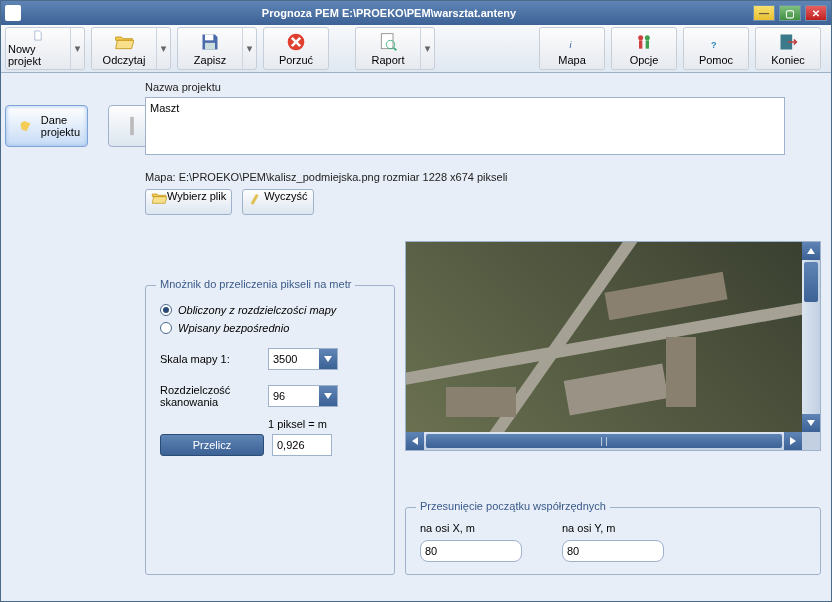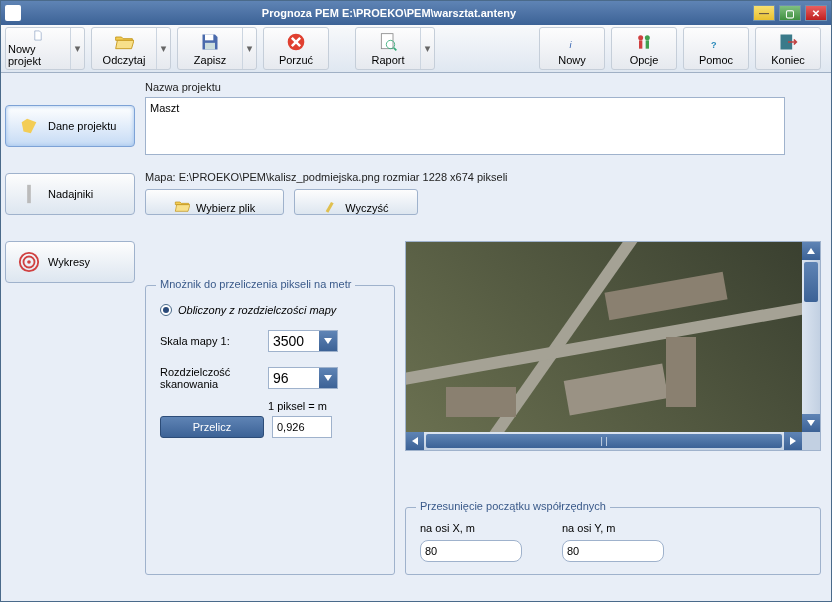--- a/index.html
+++ b/index.html
@@ -15,44 +15,44 @@
 .close-btn { background: linear-gradient(#e86060,#c02020); color: #fff; }
 
 .toolbar { height: 48px; background: linear-gradient(to bottom, #f8f9fb, #dfe7f1); border-bottom: 1px solid #a0b0c5; display: flex; align-items: stretch; padding: 2px 4px; }
 .tool-group { display: flex; border: 1px solid #c5ced9; border-radius: 3px; margin-right: 6px; background: linear-gradient(to bottom,#fdfdfd,#e6e9ef); }
 .tool-btn { width: 64px; display: flex; flex-direction: column; align-items: center; justify-content: center; cursor: pointer; padding: 2px; }
 .tool-btn .ico { width: 20px; height: 20px; margin-bottom: 2px; }
 .tool-drop { width: 14px; display:flex; align-items:center; justify-content:center; border-left:1px solid #ccd5e0; cursor:pointer; color:#666; }
 .spacer-flex { flex: 1; }
 
 .body-area { flex: 1; display: flex; padding: 8px 10px 10px 4px; gap: 10px; overflow:hidden; }
-.sidebar { width: 130px; display: flex; flex-direction: column; gap: 26px; padding-top: 24px; }
+.sidebar { width: 130px; display: flex; gap: 20px; padding-top: 24px; }
 .side-btn { height: 42px; border: 1px solid #9fb2cc; border-radius: 4px; background: linear-gradient(to bottom,#fdfdfd,#dde6f0); display:flex; align-items:center; gap:8px; padding-left:12px; cursor:pointer; }
 .side-btn.active { background: linear-gradient(to bottom,#ffffff,#c6dbf5); border-color:#7da2d6; box-shadow: inset 0 0 4px #9cc0ea; }
 .side-ico { width:22px; height:22px; }
 
 .content { flex:1; display:flex; flex-direction:column; overflow:auto; }
 .label-row { margin-bottom:4px; color:#222; }
 .project-name { width: 640px; height: 58px; border:1px solid #9fb2cc; background:#fff; padding:4px; resize:none; }
 .map-label { margin-top: 16px; margin-bottom:6px; color:#222; }
 .btn-row { display:flex; gap:10px; }
-.small-btn { height:26px; padding: 0 28px; border:1px solid #9fb2cc; border-radius:3px; background: linear-gradient(to bottom,#fdfdfd,#dde6f0); display:flex; align-items:flex-end; gap:6px; cursor:pointer; }
+.small-btn { height:26px; padding: 0 5px; border:1px solid #9fb2cc; border-radius:3px; background: linear-gradient(to bottom,#fdfdfd,#dde6f0); display:flex; align-items:flex-start; cursor:pointer; }
 .small-ico { width:16px; height:16px; }
 
 .bottom-split { display:flex; gap:10px; margin-top:26px; }
 .groupbox { border:1px solid #9fb2cc; border-radius:3px; padding:12px 14px 10px 14px; position:relative;margin-top:44px; }
 .groupbox .legend { position:absolute; top:-8px; left:10px; background:#e8eef7; padding:0 4px; color:#3a5a8a; }
 .radio-row { display:flex; align-items:center; gap:6px; margin:6px 0;font-style:italic; }
 .radio { width:12px; height:12px; border-radius:50%; border:1px solid #4a6a8a; background:#fff; display:flex; align-items:center; justify-content:center; }
 .radio.checked::after { content:""; width:6px; height:6px; border-radius:50%; background:#2a4a7a; }
 
 .field-row { display:flex; align-items:center; margin-top:14px; gap:8px; }
 .field-label { width:100px; }
 .combo { width:70px; height:22px; background:#fff; border:1px solid #9fb2cc; display:flex; align-items:center; }
-.combo input { border:none; flex:1; width:40px; padding:0 4px; font-size:14px; }
+.combo input { border:none; flex:1; width:40px; padding:0 4px; font-size:11px; }
 .combo .drop { width:18px; height:100%; background:linear-gradient(to bottom,#5f84b5,#3c6296); display:flex; align-items:center; justify-content:center; cursor:pointer; }
 .combo .drop svg { fill:#fff; }
 .text-input { width:60px; height:22px; border:1px solid #9fb2cc; background:#fff; padding:0 4px; }
 .calc-btn { width:104px; height:22px; background: linear-gradient(to bottom,#5f84b5,#3c6296); color:#fff; border:1px solid #2c4c78; border-radius:3px; cursor:pointer; text-align:center; }
 
 .map-col { flex:1; display:flex; flex-direction:column; gap:12px; }
 .scroll-frame { position:relative; border:1px solid #9fb2cc; background:#222; height:210px; }
 .map-canvas { position:absolute; inset:0 18px 18px 0; background: linear-gradient(45deg,#6a7050,#3a4030); overflow:hidden; }
 .road1 { position:absolute; width:12px; height:400px; background:#a5a295; transform:rotate(35deg); left:120px; top:-60px; }
 .road2 { position:absolute; height:12px; width:500px; background:#a5a295; transform:rotate(-10deg); left:-20px; top:90px; }
@@ -137,21 +137,21 @@
         <span>Raport</span>
       </div>
       <div class="tool-drop">▾</div>
     </div>
     <div class="spacer-flex"></div>
     <div class="tool-group">
       <div class="tool-btn">
         <svg class="ico" viewBox="0 0 24 24">
             <text x="9" y="19" font-size="20" font-style="italic" fill="#3362b0" font-family="serif">i</text>
           </svg>
-        <span>Nowy</span>
+        <span>Mapa</span>
       </div>
     </div>
     <div class="tool-group">
       <div class="tool-btn">
         <svg class="ico" viewBox="0 0 24 24">
             <circle cx="8" cy="7" r="3" fill="#d04040"></circle>
             <rect x="6" y="10" width="4" height="10" fill="#d04040"></rect>
             <circle cx="16" cy="7" r="3" fill="#40a050"></circle>
             <rect x="14" y="10" width="4" height="10" fill="#40a050"></rect>
           </svg>
@@ -222,20 +222,24 @@
         </div>
       </div>
 
       <div class="bottom-split">
         <div class="groupbox" style="width:250px;">
           <div class="legend">Mnożnik do przeliczenia pikseli na metr</div>
           <div class="radio-row">
             <div class="radio checked"></div>
             <span>Obliczony z rozdzielczości mapy</span>
           </div>
+          <div class="radio-row">
+            <div class="radio"></div>
+            <span>Wpisany bezpośrednio</span>
+          </div>
 
           <div class="field-row">
             <div class="field-label">Skala mapy    1:</div>
             <div class="combo">
               <input value="3500" style="">
               <div class="drop">
                   <svg width="8" height="6" viewBox="0 0 8 6">
                     <path d="M0 0h8L4 6z"></path>
                   </svg>
                 </div>

